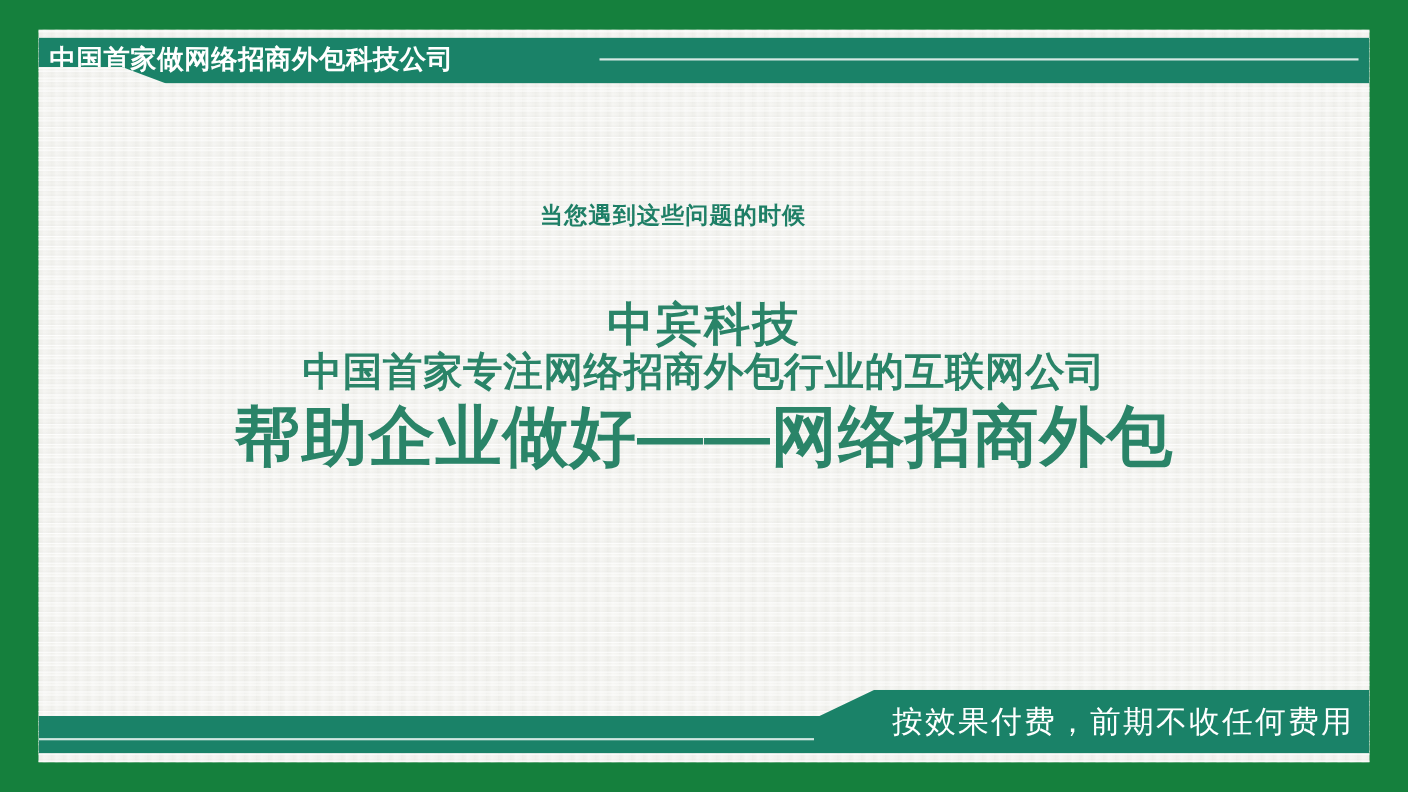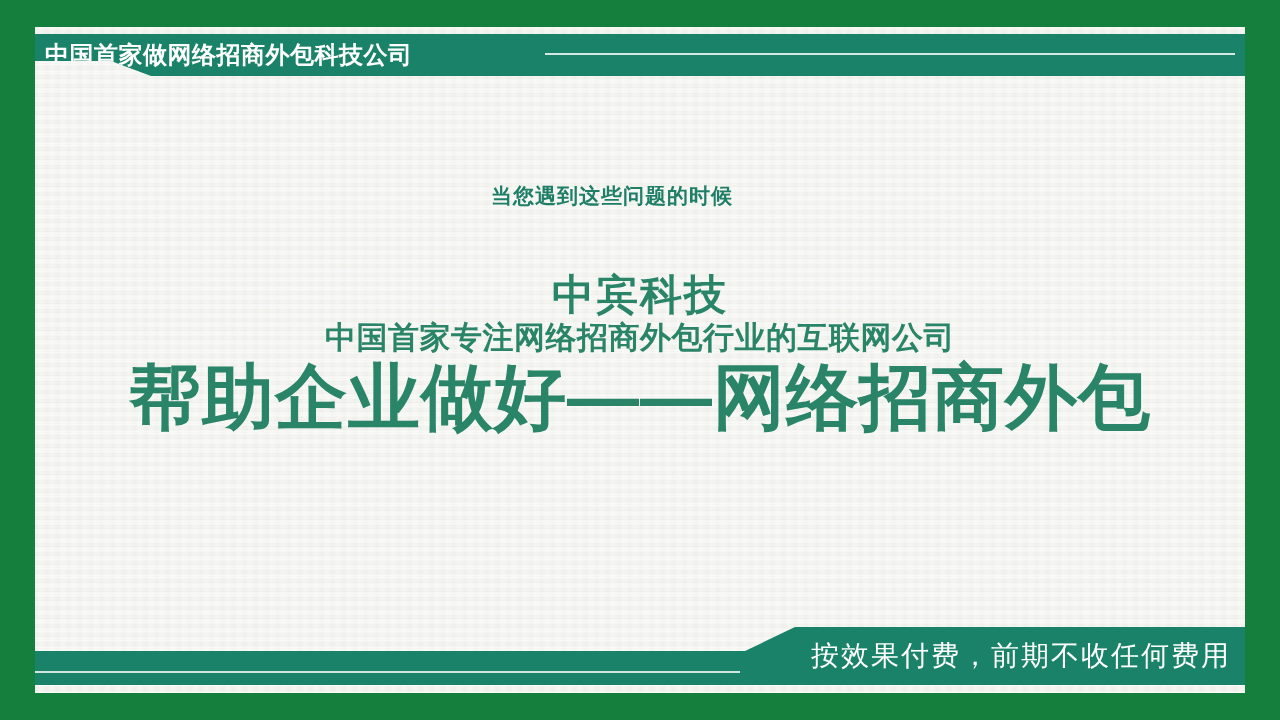--- a/index.html
+++ b/index.html
@@ -97,31 +97,31 @@
     font-size:42px;
     font-weight:bold;
     color:#2A8468;
     letter-spacing:2px;
     line-height:70px;
   }
   #brand-tagline {
     position:absolute;
     left:0; top:291px;
     width:1210px;
-    font-size:31px;
+    font-size:36px;
     font-weight:bold;
     color:#2A8468;
     letter-spacing:.5px;
     line-height:40px;
   }
   #headline {
     position:absolute;
     left:0; top:332px;
     width:1210px;
-    font-size:72px;
+    font-size:60px;
     font-weight:bold;
     color:#2A8468;
     letter-spacing:1px;
     line-height:76px;
     white-space:nowrap;
   }
 
   
   #footer-banner {
     position:absolute;

